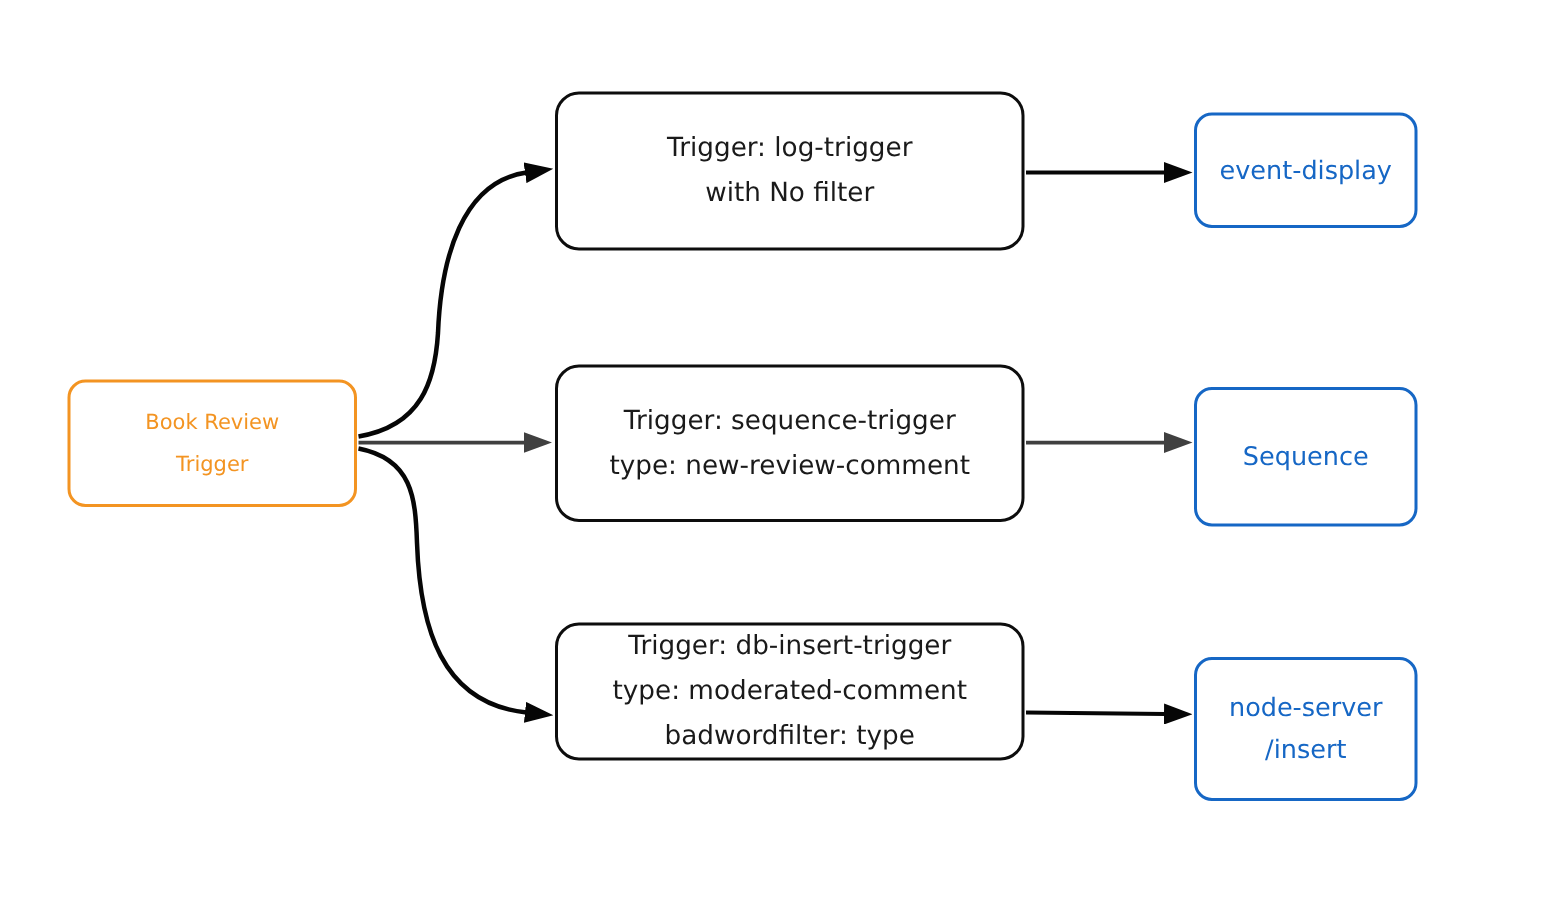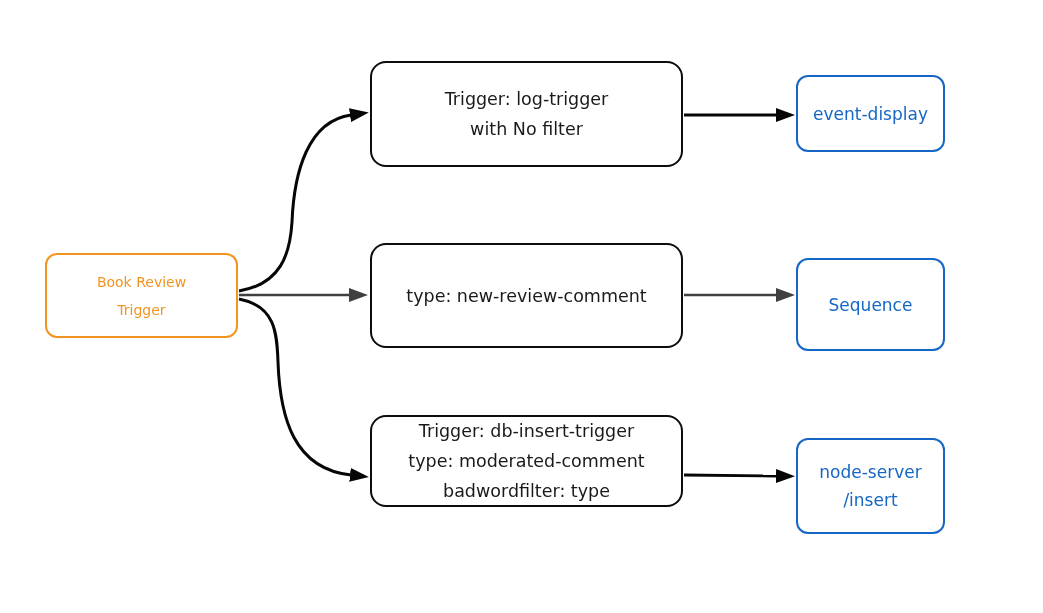--- a/index.html
+++ b/index.html
@@ -83,20 +83,21 @@
     <div class="line">Book Review</div>
     <div class="line">Trigger</div>
   </div>
 
   <div class="node trigger" id="trigger-log">
     <div class="line b">Trigger: log-trigger</div>
     <div class="line">with No filter</div>
   </div>
 
   <div class="node trigger" id="trigger-sequence">
+    <div class="line b">Trigger: sequence-trigger</div>
     <div class="line"><span class="b">type</span><span>: new-review-comment</span></div>
   </div>
 
   <div class="node trigger" id="trigger-db-insert">
     <div class="line b">Trigger: db-insert-trigger</div>
     <div class="line"><span class="b">type</span><span>: moderated-comment</span></div>
     <div class="line"><span class="b">badwordfilter</span><span>: type</span></div>
   </div>
 
   <div class="node sink" id="sink-event-display">

